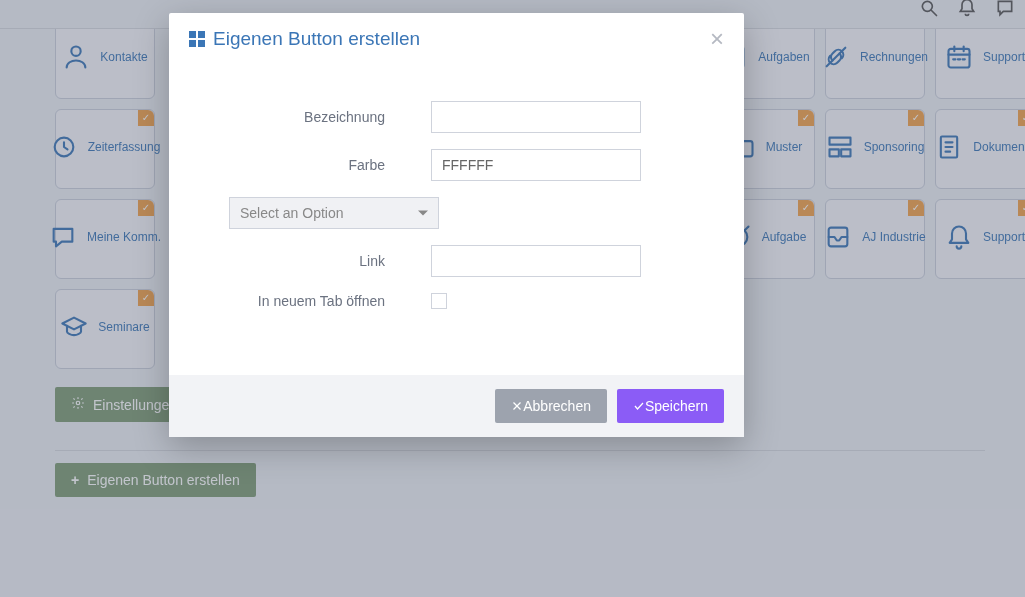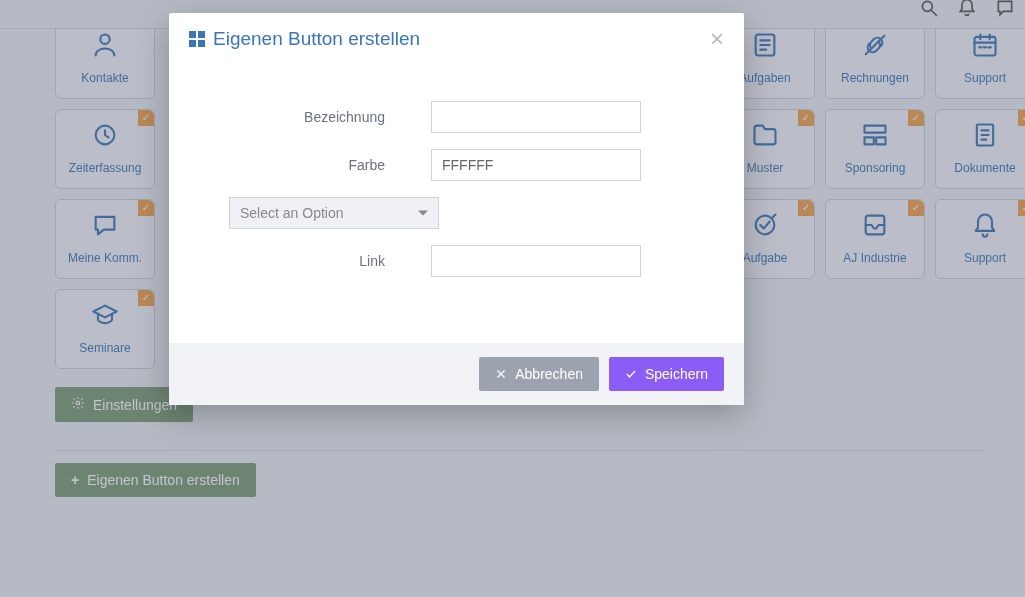--- a/index.html
+++ b/index.html
@@ -47,21 +47,21 @@
     margin-top: -10px; 
   }
   .tile {
     position: relative;
     width: 100px;
     height: 80px;
     border: 1px solid #c9cedb;
     border-radius: 6px;
     background: #f4f5f9;
     display: flex;
-    flex-direction: column;
+    flex-direction: row;
     align-items: center;
     justify-content: center;
     gap: 10px;
     padding: 6px 4px 8px;
     color: #3b76b6;
   }
   .tile .label {
     font-size: 12px;
     text-align: center;
     line-height: 1.1;
@@ -213,21 +213,20 @@
   .modal-footer {
     background: #f2f3f6;
     padding: 14px 20px;
     display: flex;
     justify-content: flex-end;
     gap: 10px;
   }
   .btn {
     display: inline-flex;
     align-items: center;
-    gap: 8px;
     border: none;
     padding: 9px 16px;
     font-size: 14px;
     color: #fff;
     cursor: pointer;
     border-radius: 2px;
   }
   .btn-cancel { background: #9da3ae; }
   .btn-save   { background: #8b5cf6; }
   .btn svg { width: 12px; height: 12px; stroke: #fff; stroke-width: 2.5; fill: none; }
@@ -417,20 +416,24 @@
       <div class="form-select">
         <span>Select an Option</span>
       </div>
     </div>
 
     <div class="form-row">
       <div class="form-label">Link</div>
       <input class="form-control" type="text" value="" style="">
     </div>
 
+    <div class="form-row">
+      <div class="form-label">In neuem Tab öffnen</div>
+      <div class="form-check"></div>
+    </div>
 
   </div>
 
   <div class="modal-footer">
     <button class="btn btn-cancel">
       <svg viewBox="0 0 24 24">
           <line x1="5" y1="5" x2="19" y2="19"></line>
           <line x1="19" y1="5" x2="5" y2="19"></line>
         </svg>
       <span>Abbrechen</span>

